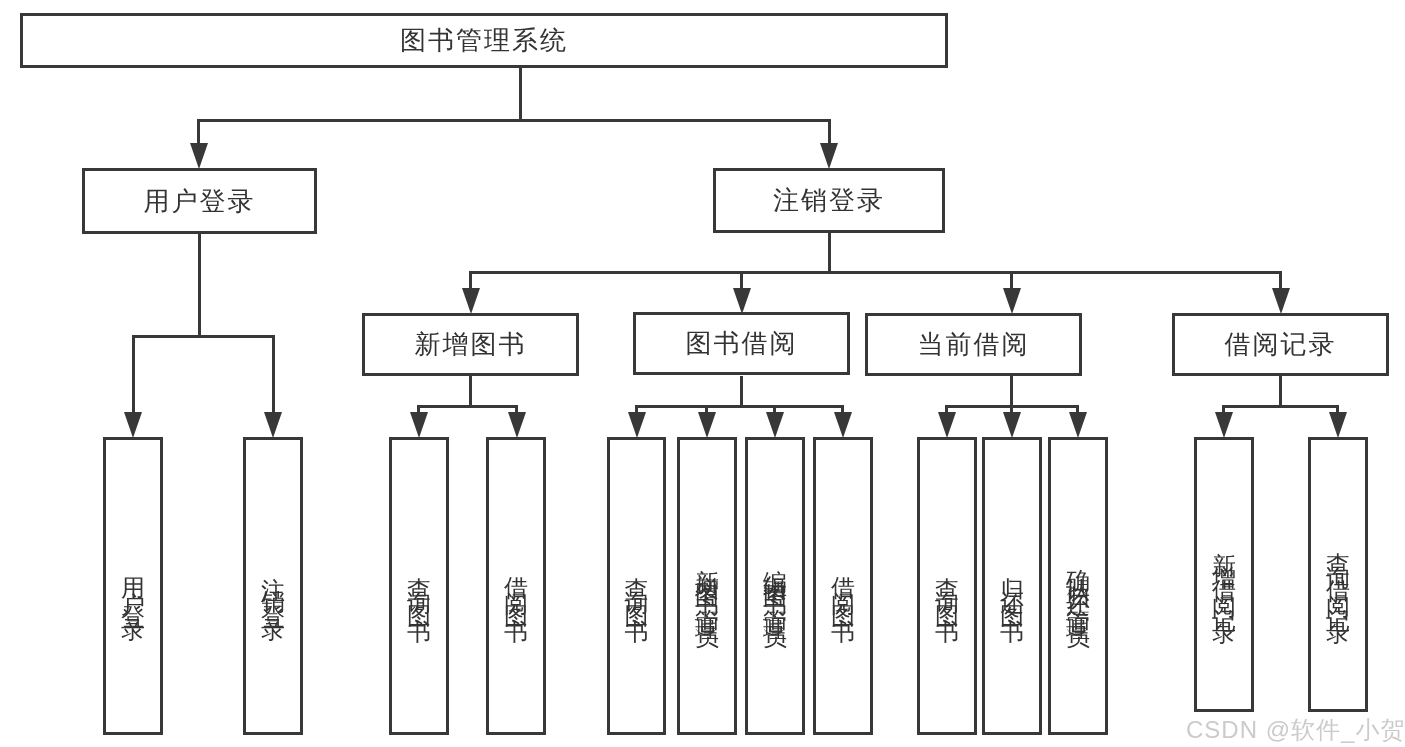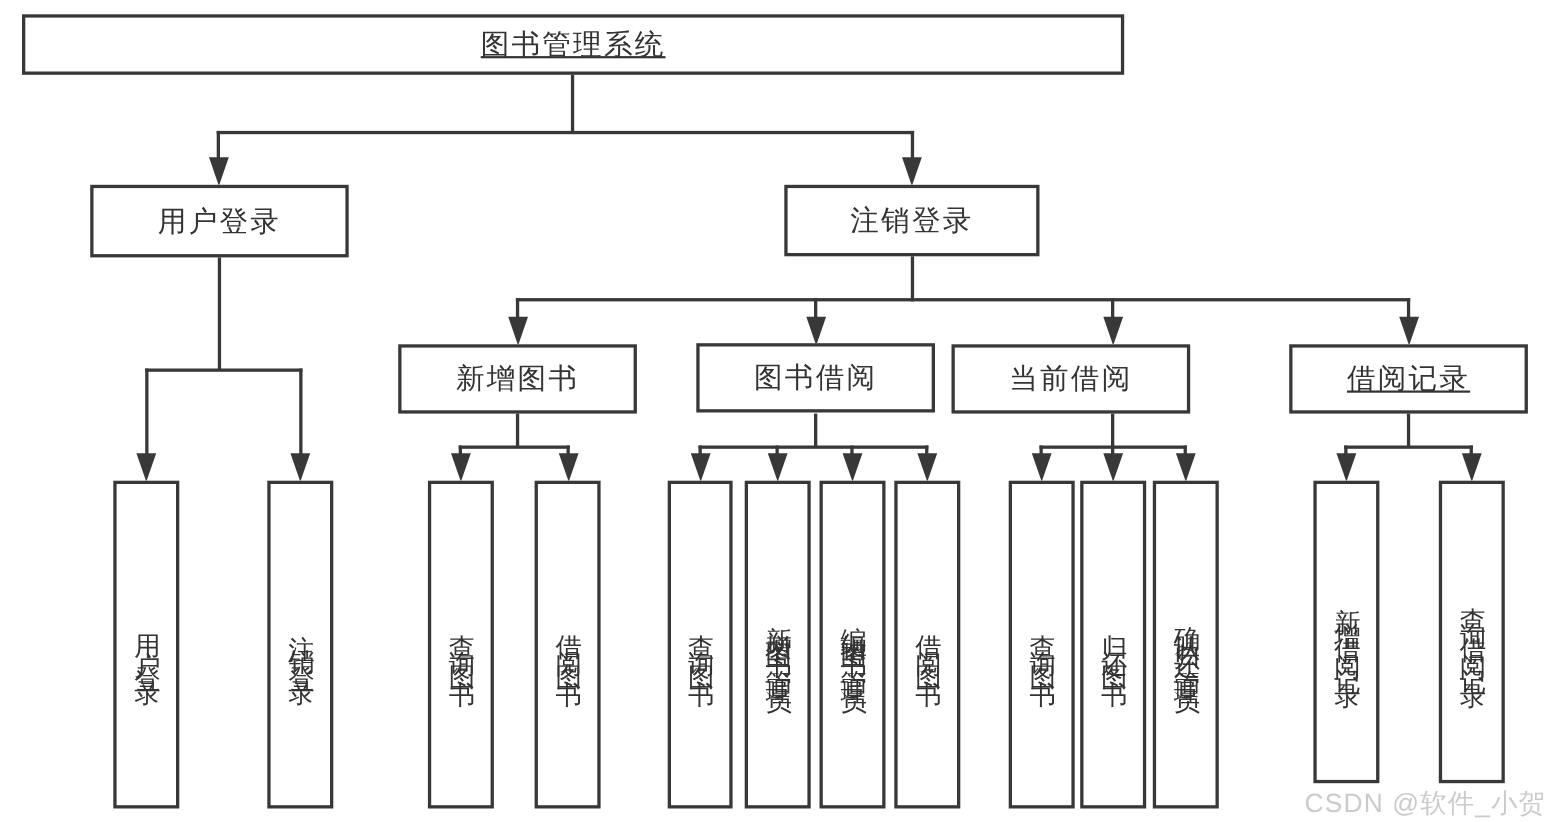--- a/index.html
+++ b/index.html
@@ -43,21 +43,21 @@
     position:absolute; left:1186px; top:714px;
     font-size:24px; letter-spacing:1px; white-space:nowrap;
     color:var(--watermark,#cbcbcb); z-index:5;
   }
 </style>
 </head>
 <body>
 
 <div class="stage">
 
-  <div class="box hbox root" style="left:20px; top:13px; width:1002px; height:55px;text-decoration:underline;">
+  <div class="box hbox root" style="left:20px; top:13px; width:928px; height:55px;">
     <span class="lbl">图书管理系统</span>
   </div>
 
   <div class="vline" style="left:519px; top:68px; height:53px;"></div>
   <div class="hline" style="left:197px; top:119px; width:634px;"></div>
   <div class="vline" style="left:197px; top:119px; height:28px;"></div>
   <div class="arr" style="left:190px; top:143px;"></div>
   <div class="vline" style="left:828px; top:119px; height:28px;"></div>
   <div class="arr" style="left:820px; top:143px;"></div>
 
@@ -88,21 +88,21 @@
 
   <div class="box hbox" style="left:362px; top:313px; width:217px; height:63px;">
     <span class="lbl">新增图书</span>
   </div>
   <div class="box hbox" style="left:633px; top:312px; width:217px; height:63px;">
     <span class="lbl">图书借阅</span>
   </div>
   <div class="box hbox" style="left:865px; top:313px; width:217px; height:63px;">
     <span class="lbl">当前借阅</span>
   </div>
-  <div class="box hbox" style="left:1172px; top:313px; width:217px; height:63px;text-decoration:underline;">
+  <div class="box hbox" style="left:1172px; top:313px; width:217px; height:63px;">
     <span class="lbl">借阅记录</span>
   </div>
 
   <div class="vline" style="left:469px; top:376px; height:31px;"></div>
   <div class="hline" style="left:417px; top:405px; width:101px;"></div>
   <div class="vline" style="left:417px; top:405px; height:10px;"></div>
   <div class="arr" style="left:410px; top:412px;"></div>
   <div class="vline" style="left:515px; top:405px; height:10px;"></div>
   <div class="arr" style="left:508px; top:412px;"></div>
 

